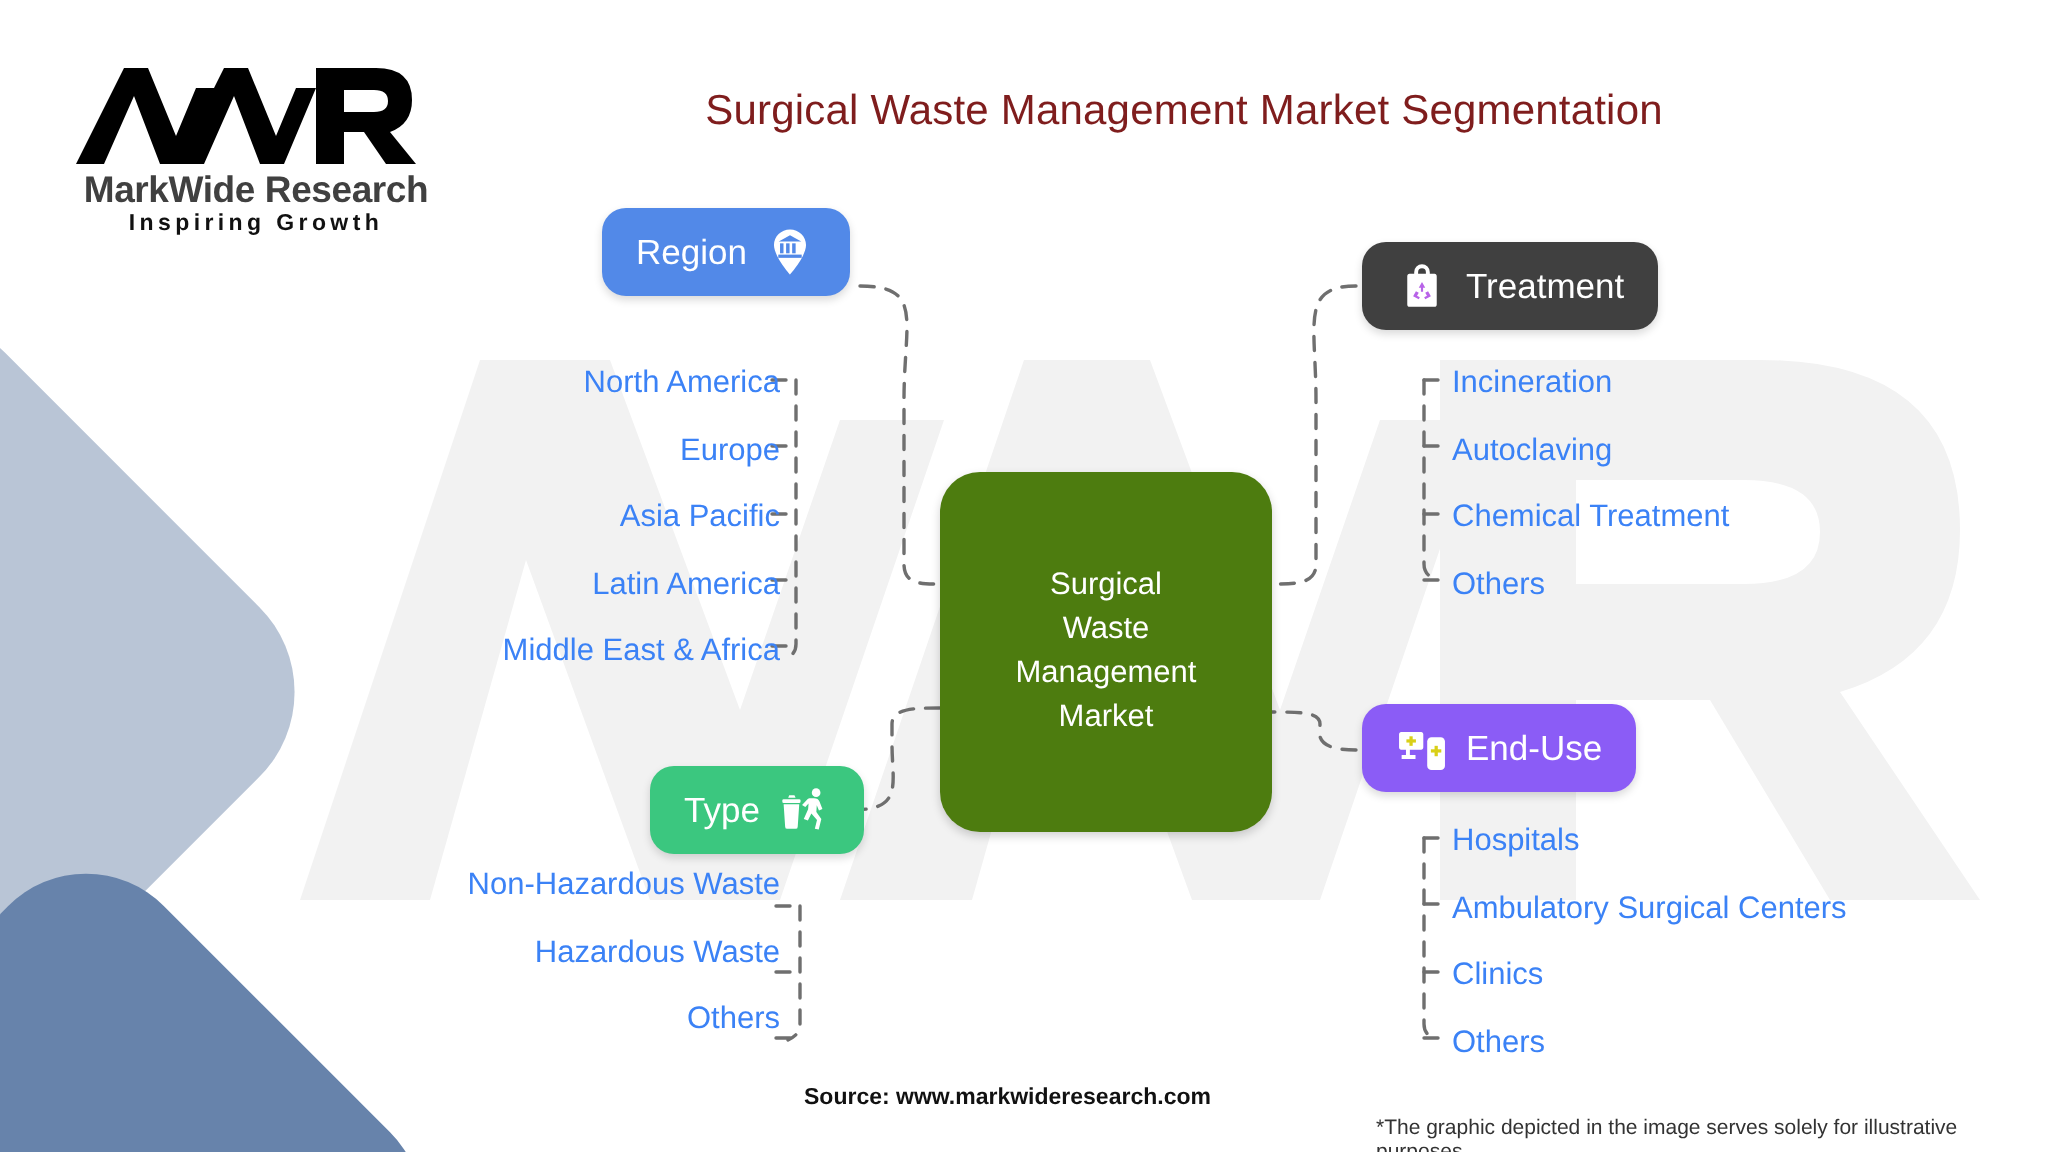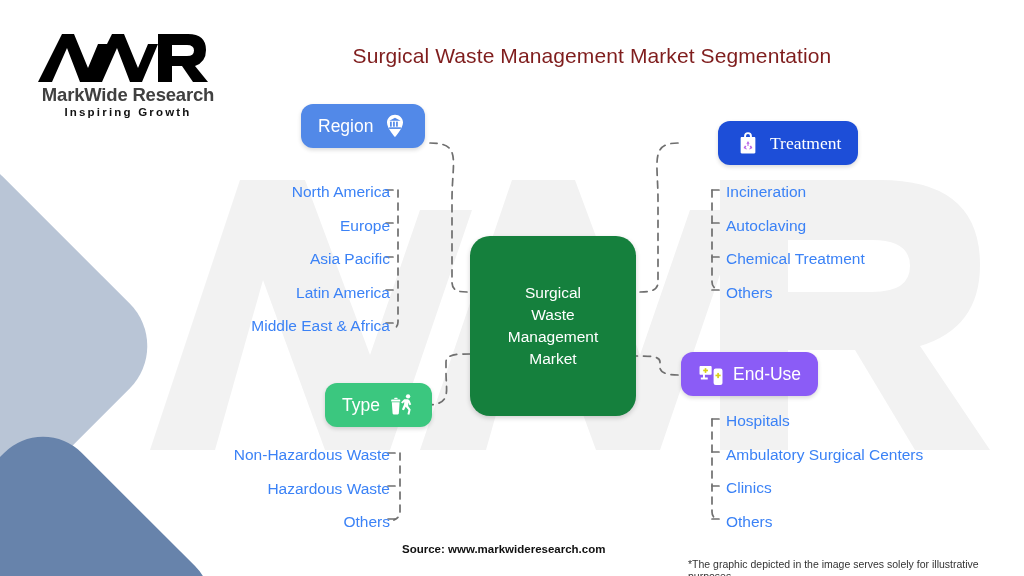--- a/index.html
+++ b/index.html
@@ -40,54 +40,54 @@
     position:absolute;left:212px;top:44px;width:760px;text-align:center;
     font-size:21px;font-weight:normal;color:#7f1d1d;letter-spacing:.1px;
   }
 
   
   #connectors{position:absolute;left:0;top:0;width:1024px;height:576px;}
 
   
   .center-node{
     position:absolute;left:470px;top:236px;width:166px;height:180px;
-    background:#15803d;border-radius:20px;
+    background:#4d7c0f;border-radius:20px;
     display:flex;align-items:center;justify-content:center;
     box-shadow:0 2px 5px rgba(0,0,0,.18);
   }
   .center-node span{
     color:#fff;font-size:15.5px;line-height:22px;text-align:center;
     font-weight:normal;
   }
 
   
   .badge{
     position:absolute;height:44px;border-radius:12px;
     display:flex;align-items:center;gap:9px;padding:0 17px;
     color:#fff;font-size:17.5px;
     box-shadow:0 2px 4px rgba(0,0,0,.15);
     white-space:nowrap;
   }
   .badge .bi{width:26px;height:26px;flex:none;display:block;}
   .badge-region   {left:301px;top:104px;background:#5289e8;}
-  .badge-treatment{left:718px;top:121px;background:#1d4ed8;font-family:Liberation Serif, serif;}
+  .badge-treatment{left:681px;top:121px;background:#404040;}
   .badge-type     {left:325px;top:383px;background:#3bc77f;}
   .badge-enduse   {left:681px;top:352px;background:#8b5cf6;}
 
   
   .items{position:absolute;}
   .item{
     font-size:15.5px;color:#3b82f6;white-space:nowrap;line-height:33.5px;
     height:33.5px;
   }
   .items-right{text-align:right;}
   .items-left{text-align:left;}
 
   .list-region   {right:634px;top:175px;}
-  .list-type     {right:634px;top:438px;}
+  .list-type     {right:634px;top:426px;}
   .list-treatment{left:726px;top:175px;}
   .list-enduse   {left:726px;top:404px;}
 
   
   .source{
     position:absolute;left:402px;top:543px;
     font-size:11.5px;font-weight:bold;color:#111;
   }
   .disclaimer{
     position:absolute;left:688px;top:558px;

